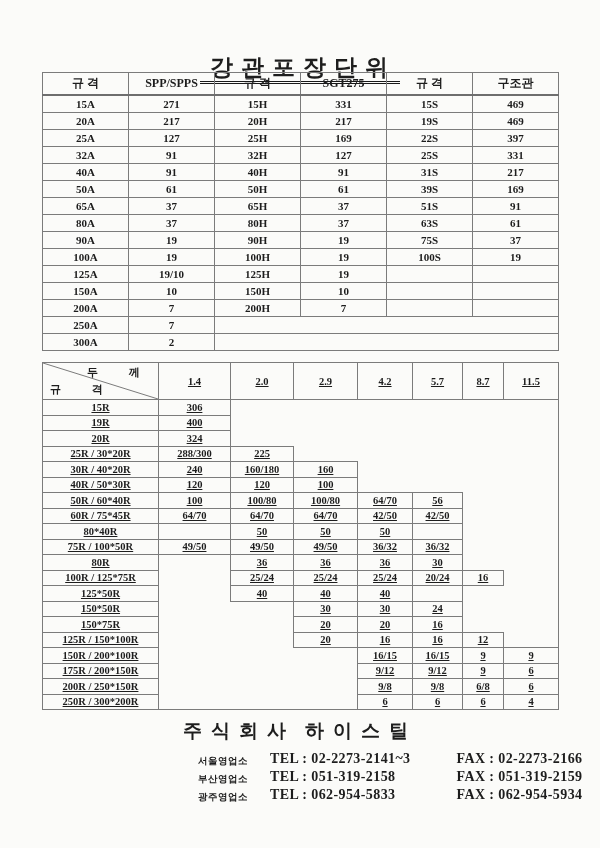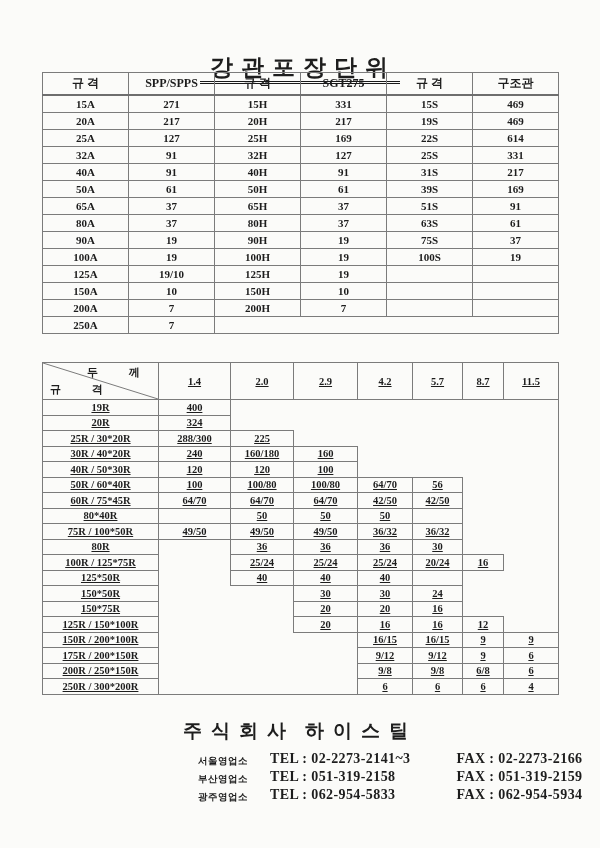--- a/index.html
+++ b/index.html
@@ -102,21 +102,21 @@
           <td>217</td>
           <td>19S</td>
           <td>469</td>
         </tr>
         <tr>
           <td>25A</td>
           <td>127</td>
           <td>25H</td>
           <td>169</td>
           <td>22S</td>
-          <td>614</td>
+          <td>397</td>
         </tr>
         <tr>
           <td>32A</td>
           <td>91</td>
           <td>32H</td>
           <td>127</td>
           <td>25S</td>
           <td>331</td>
         </tr>
         <tr>
@@ -187,20 +187,25 @@
           <td>200A</td>
           <td>7</td>
           <td>200H</td>
           <td>7</td>
           <td></td>
           <td></td>
         </tr>
         <tr>
           <td>250A</td>
           <td>7</td>
+          <td class="merged" colspan="4"></td>
+        </tr>
+        <tr>
+          <td>300A</td>
+          <td>2</td>
           <td class="merged" colspan="4"></td>
         </tr>
       </tbody>
   </table>
 
   <table id="t2">
     <colgroup>
       <col style="width:116px">
         <col style="width:72px">
         <col style="width:63px">
@@ -223,20 +228,30 @@
           <th class="b">2.0</th>
           <th class="b">2.9</th>
           <th class="b">4.2</th>
           <th class="b">5.7</th>
           <th class="b">8.7</th>
           <th class="b">11.5</th>
         </tr>
     </thead>
     <tbody id="t2-body">
         <tr>
+          <td class="b">15R</td>
+          <td class="b">306</td>
+          <td class="open"></td>
+          <td class="open"></td>
+          <td class="open"></td>
+          <td class="open"></td>
+          <td class="open"></td>
+          <td class="open"></td>
+        </tr>
+        <tr>
           <td class="b">19R</td>
           <td class="b">400</td>
           <td class="open"></td>
           <td class="open"></td>
           <td class="open"></td>
           <td class="open"></td>
           <td class="open"></td>
           <td class="open"></td>
         </tr>
         <tr>

